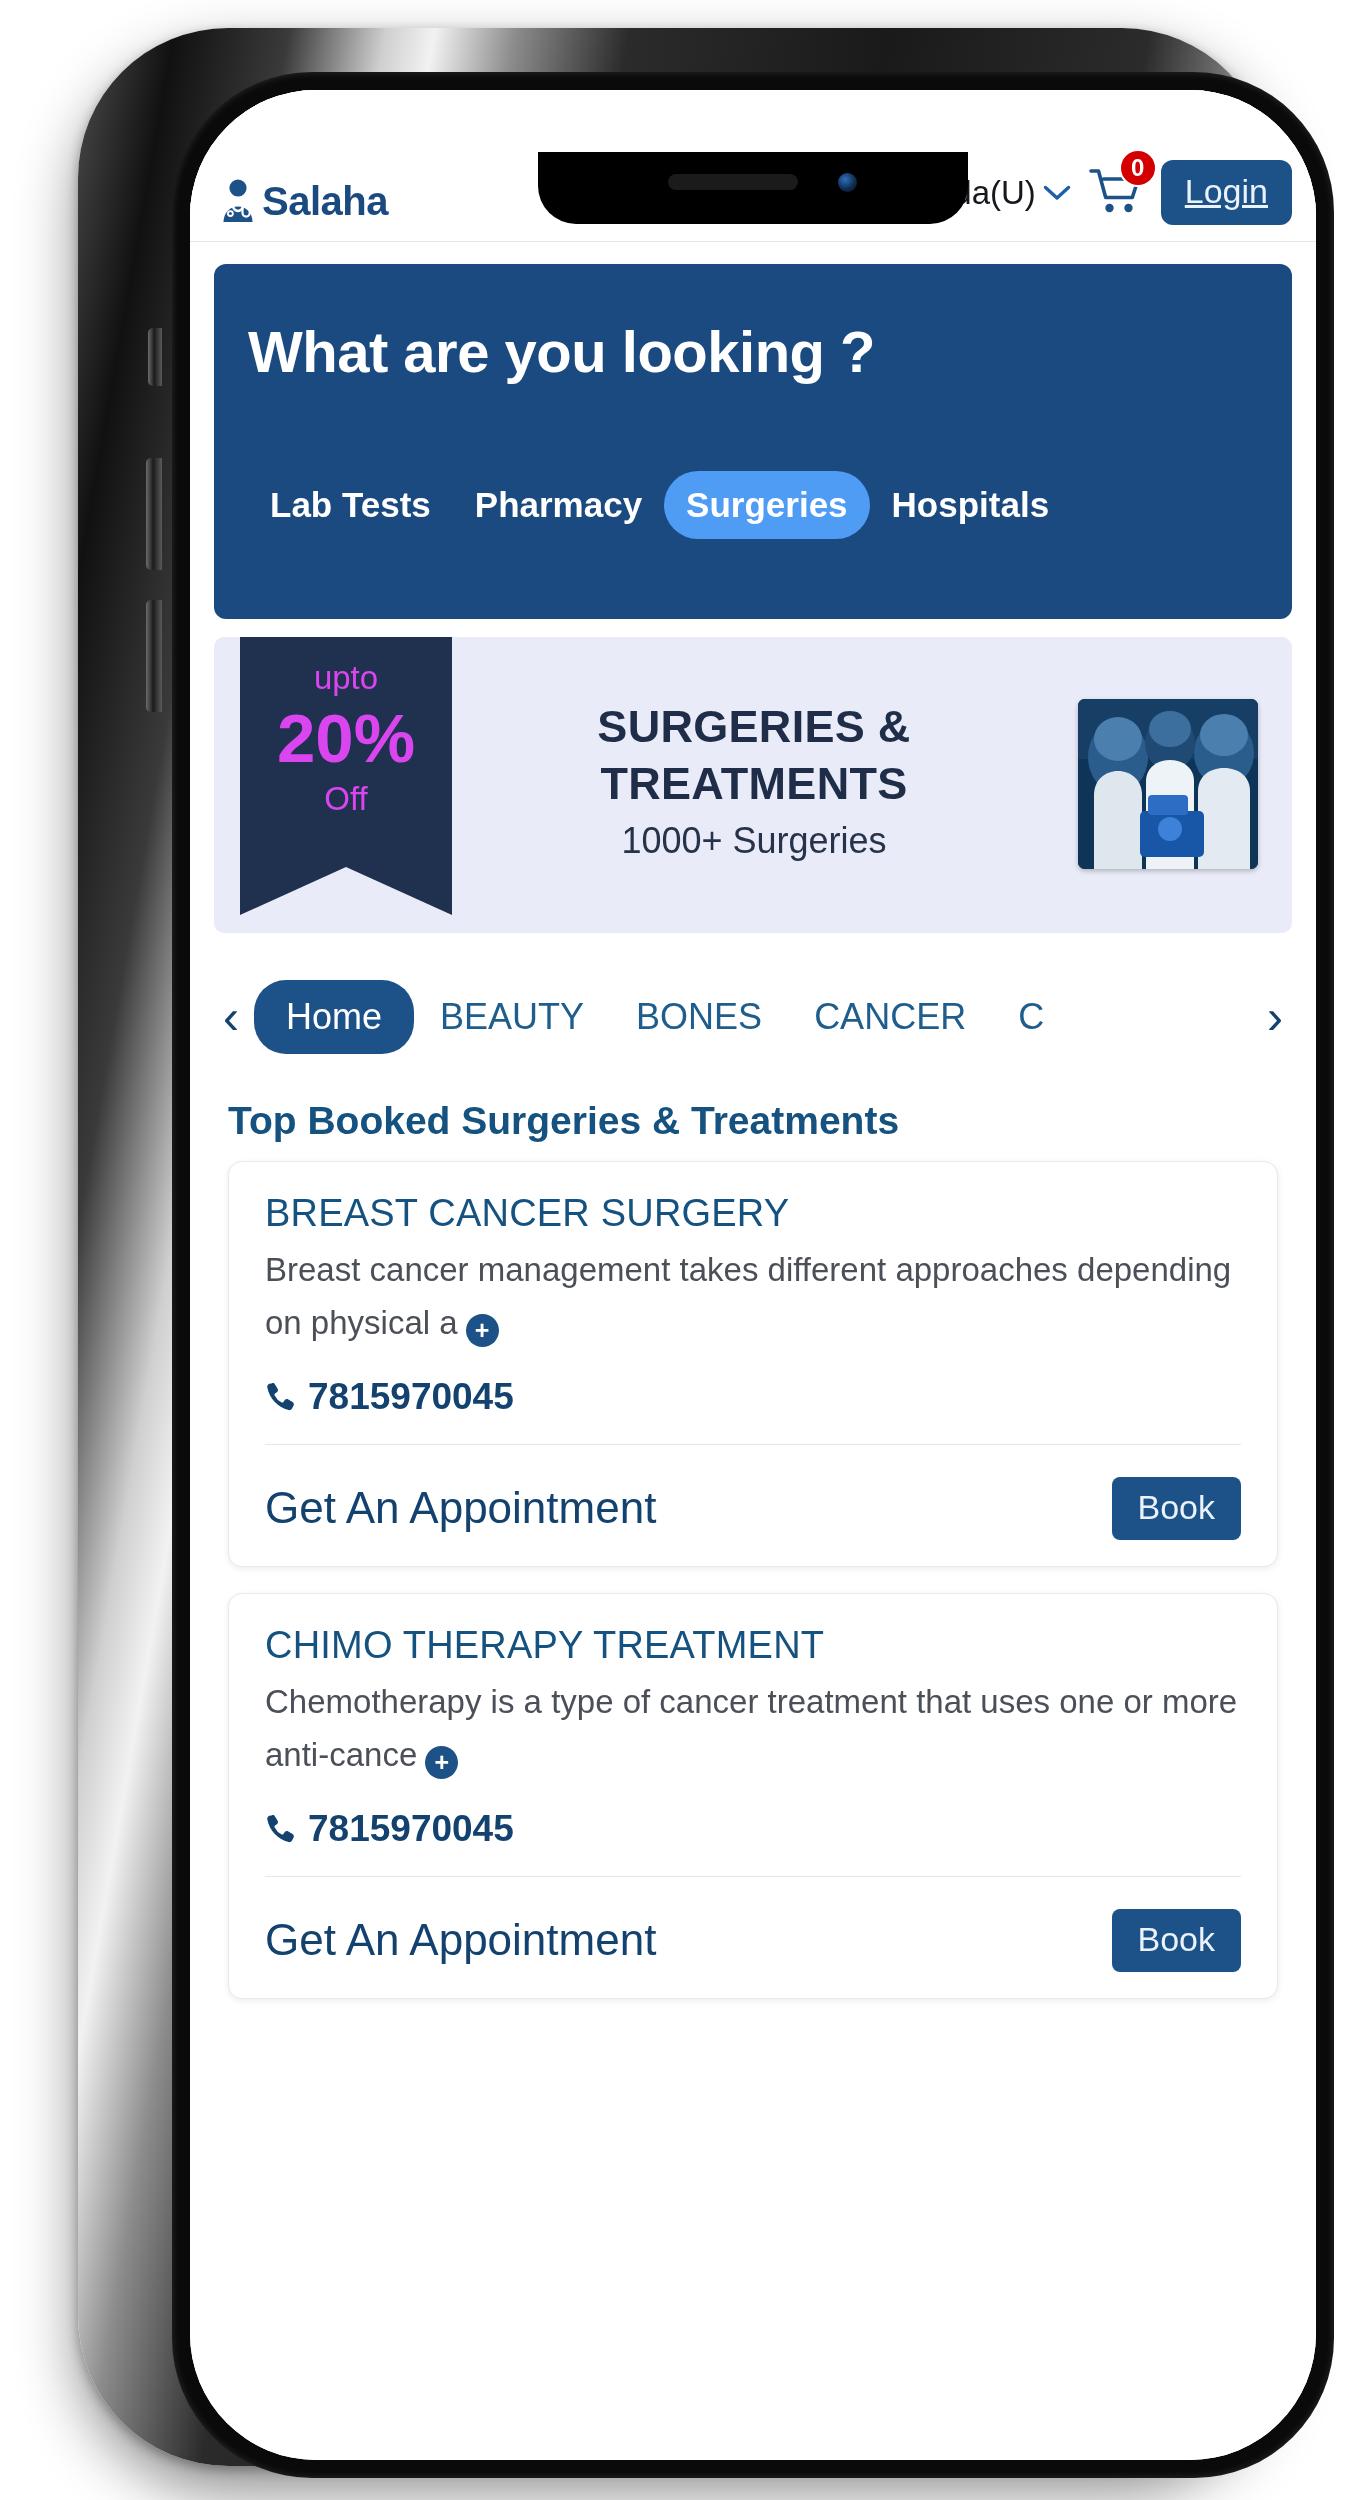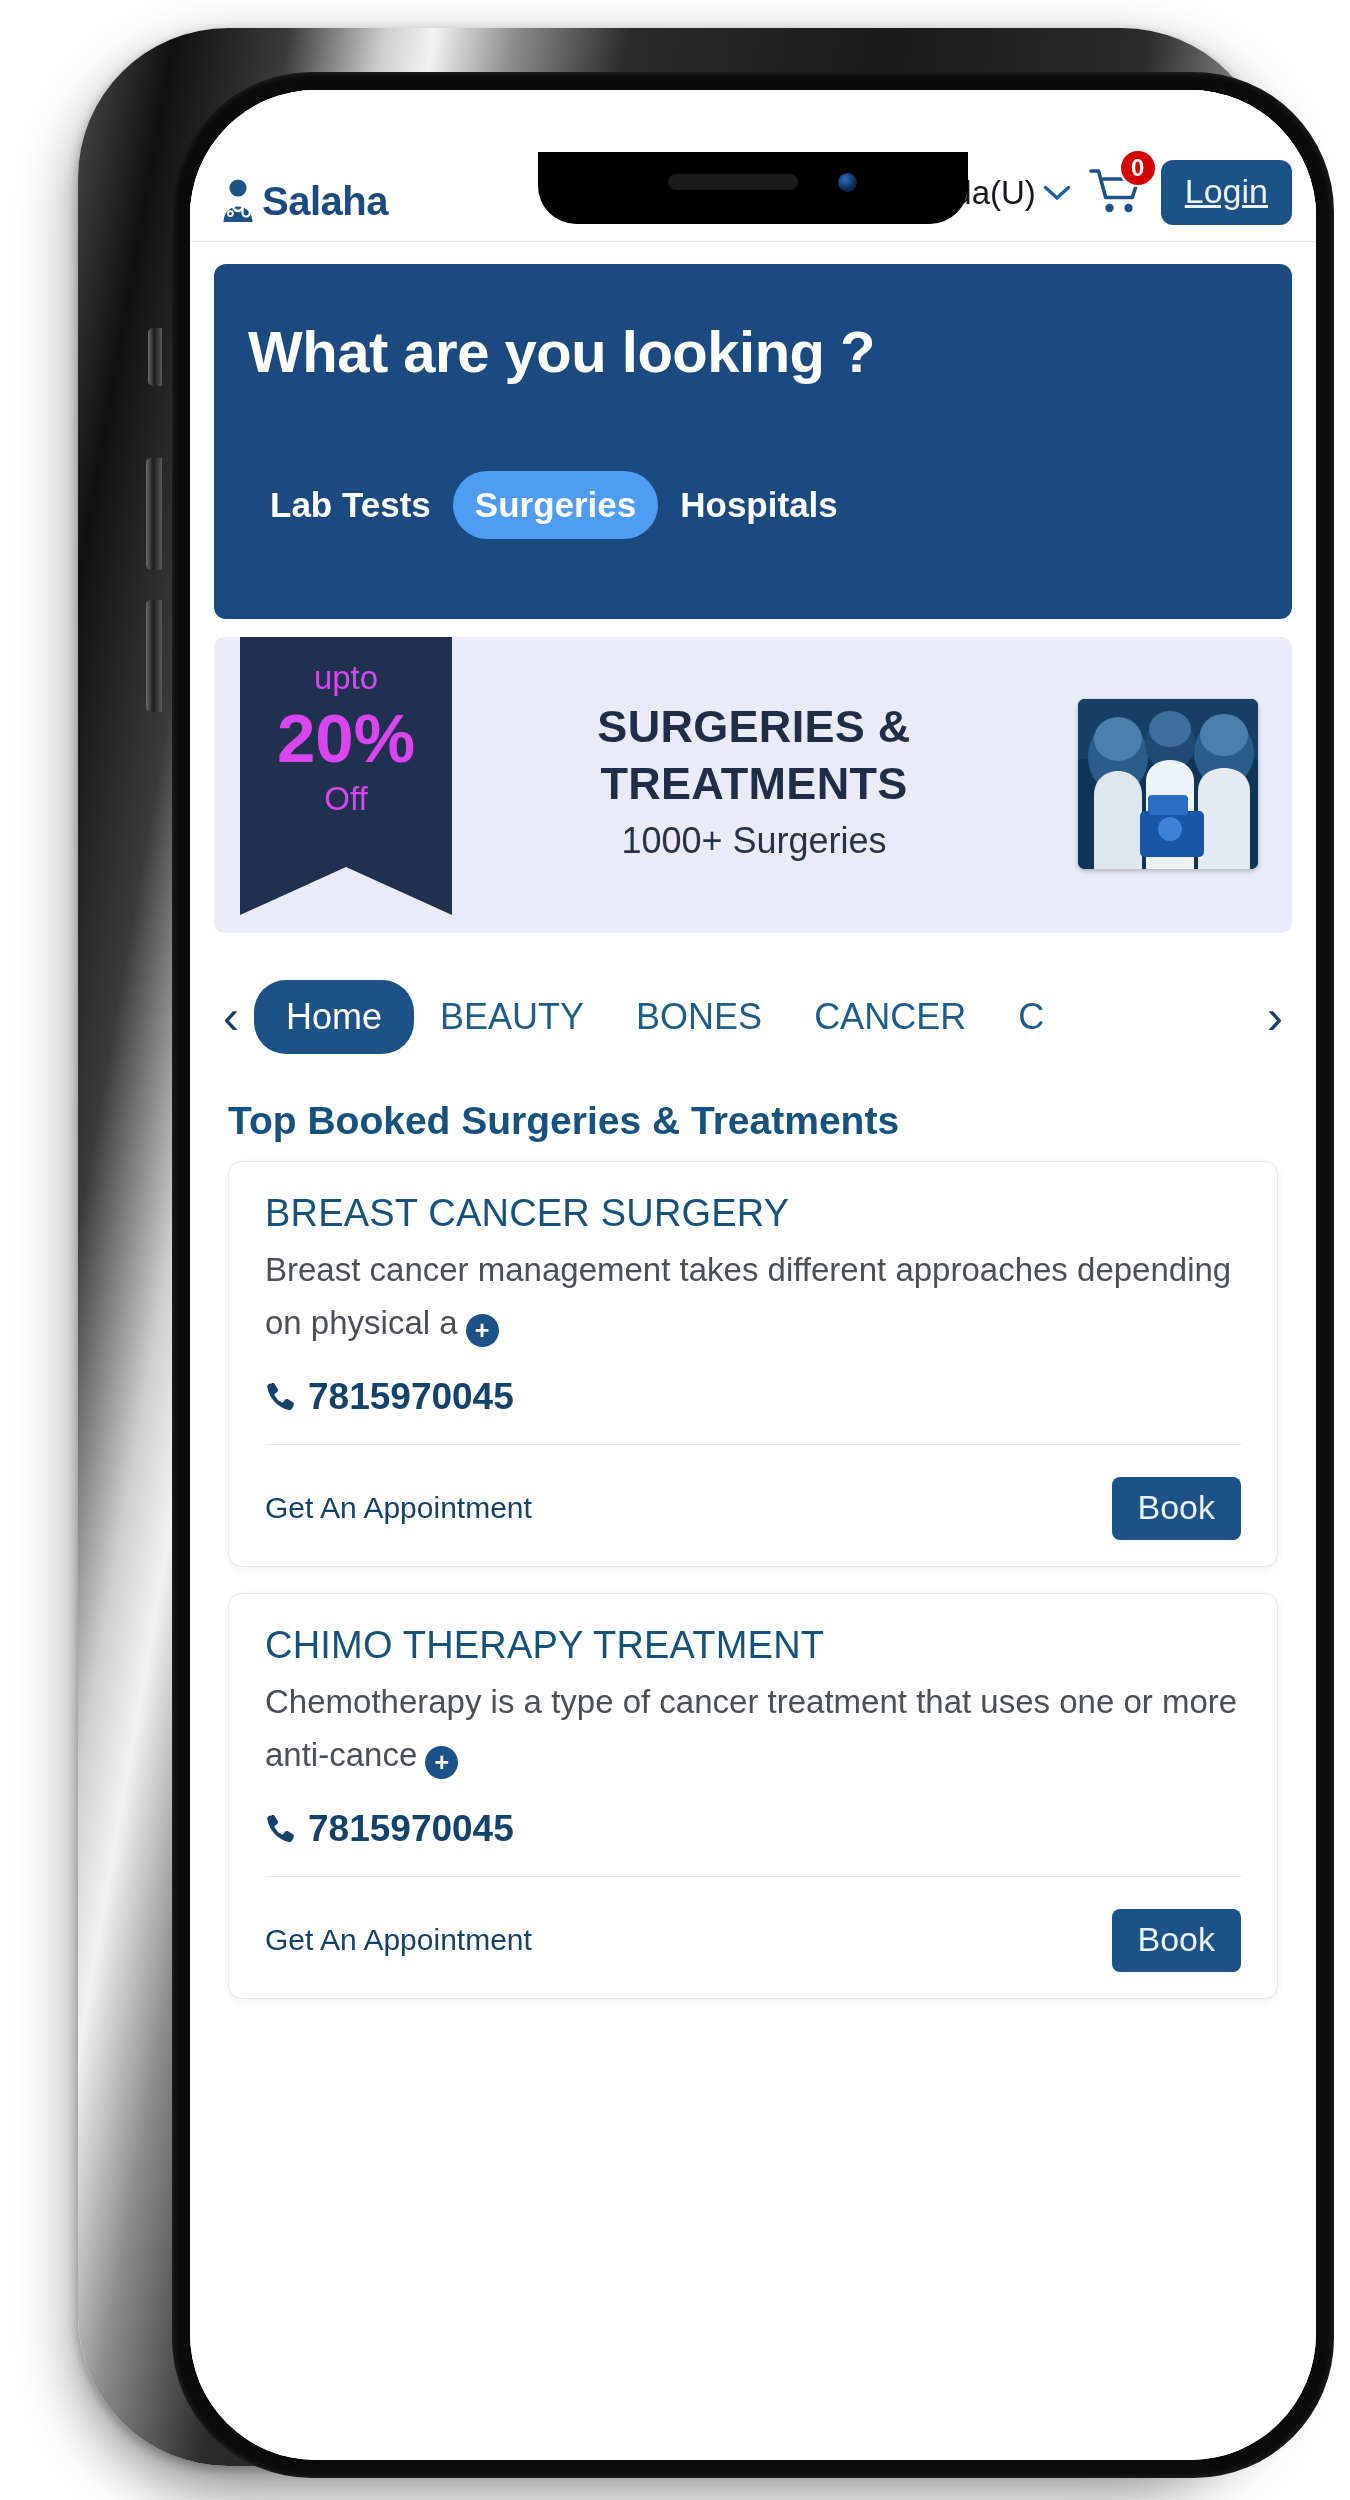--- a/index.html
+++ b/index.html
@@ -228,21 +228,21 @@
     display:flex; align-items:center; gap:12px;
     margin-top:26px;
     font-size:37px; color:#14426f; font-weight:700;
   }
   .phone-glyph { width:31px; height:31px; flex:0 0 auto; }
   .card-divider { border-top:1px solid #e4e6ea; margin:26px 0 0; }
   .card-footer {
     display:flex; align-items:center; justify-content:space-between;
     margin-top:32px;
   }
-  .appointment-label { font-size:30px; color:#14426f; }
+  .appointment-label { font-size:44px; color:#14426f; }
   .book-button {
     background:#1d5288; color:#eaf2fb;
     border:none; border-radius:8px;
     font-size:34px; font-family:inherit;
     padding:11px 26px 13px; cursor:pointer;
   }
 </style>
 </head>
 <body>
 
@@ -301,20 +301,21 @@
           </div>
 
           <button id="login-button">Login</button>
         </div>
       </div>
 
       <div id="hero">
         <div id="hero-title">What are you looking ?</div>
         <div id="hero-tabs">
           <div class="hero-tab">Lab Tests</div>
+          <div class="hero-tab">Pharmacy</div>
           <div class="hero-tab active">Surgeries</div>
           <div class="hero-tab">Hospitals</div>
         </div>
       </div>
 
       <div id="promo">
         <div id="promo-ribbon">
           <div id="promo-upto">upto</div>
           <div id="promo-percent">20%</div>
           <div id="promo-off">Off</div>

